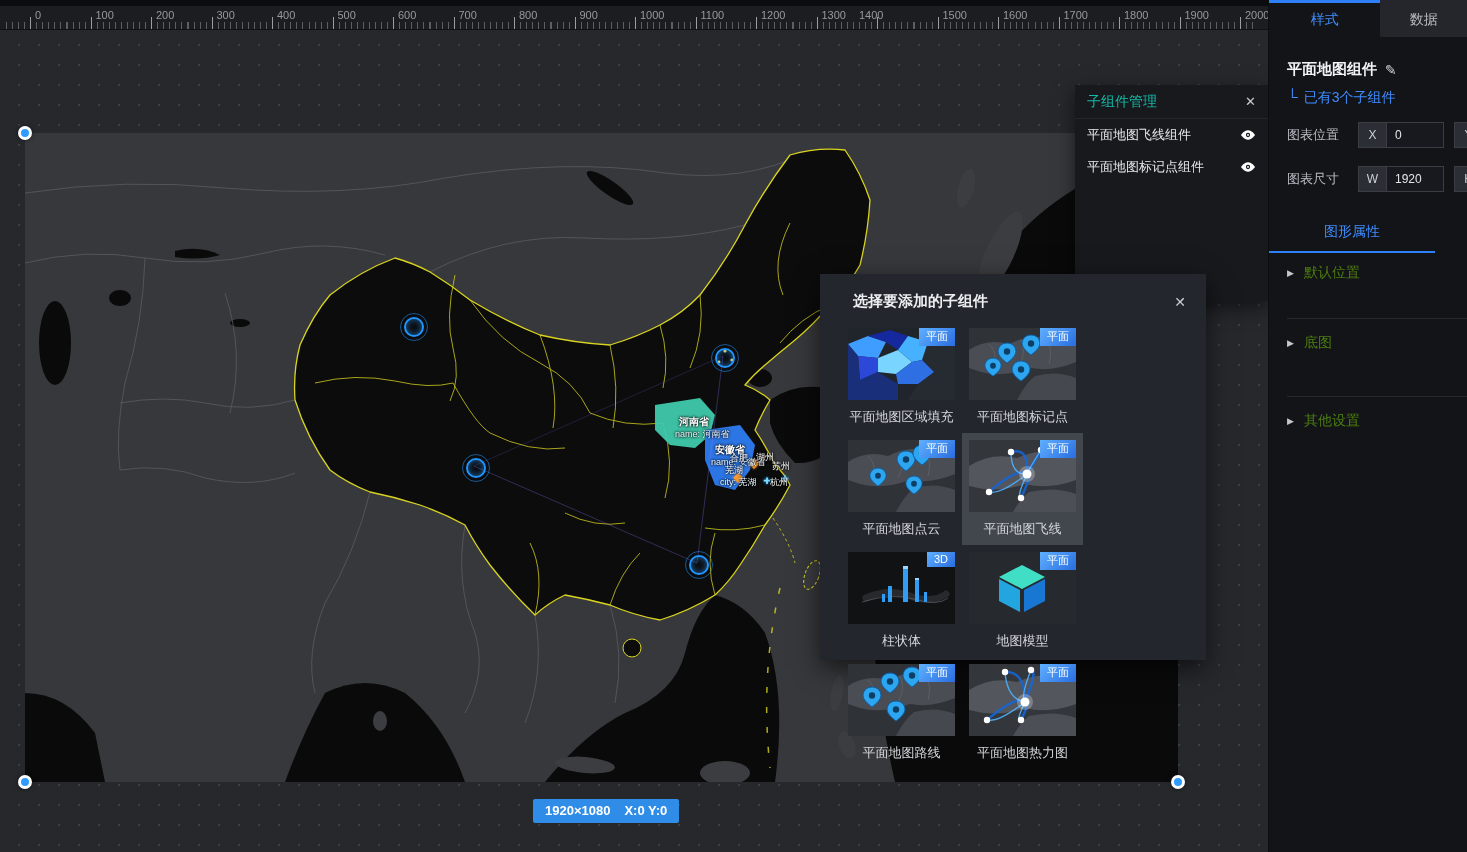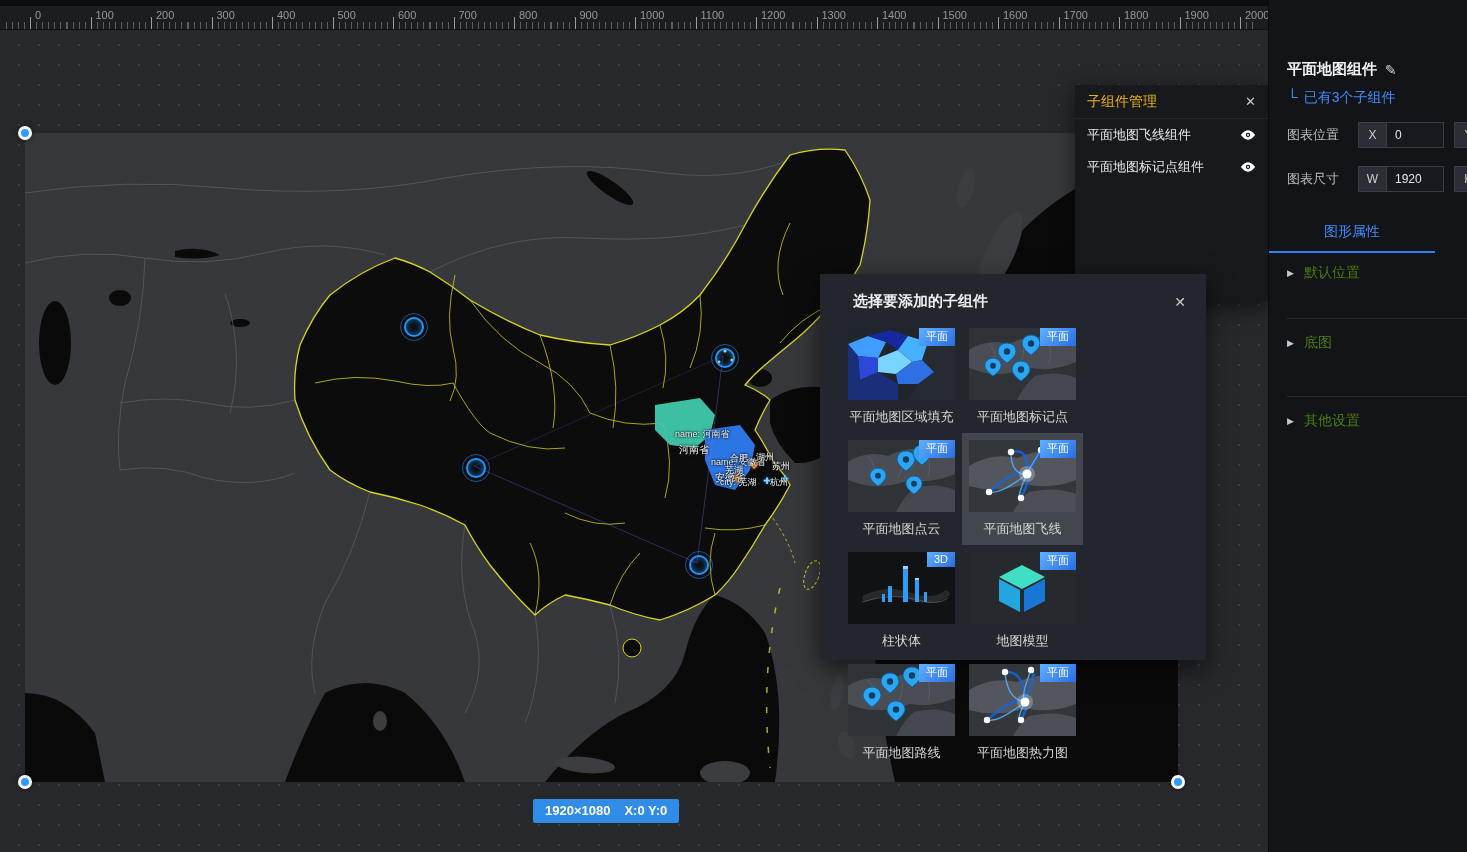--- a/index.html
+++ b/index.html
@@ -29,36 +29,36 @@
     background:#2f9bff; border:3px solid #fff; box-shadow:0 0 4px rgba(0,0,0,.5); z-index:12; }
   #size-badge { position:absolute; left:533px; top:799px; height:24px; line-height:24px;
     background:#2f8de8; color:#fff; font-size:13px; font-weight:bold; padding:0 12px;
     border-radius:2px; z-index:12; white-space:nowrap; }
   #size-badge span { margin-right:14px; }
   #size-badge span:last-child { margin-right:0; }
 
   
   #map-overlay { position:absolute; inset:0; z-index:11; pointer-events:none; }
   .map-label { position:absolute; white-space:nowrap; text-shadow:0 0 3px #000,0 0 2px #000; }
-  .lbl-province { color:#ffffff; font-size:10px; font-weight:normal;margin-top:28px; }
+  .lbl-province { color:#ffffff; font-size:10px; font-weight:bold; }
   .lbl-tip { color:#eaf7ff; font-size:9px; }
   .lbl-city { color:#ffffff; font-size:9px; }
   .ripple { position:absolute; width:20px; height:20px; border:2px solid #2196ff;
     border-radius:50%; transform:translate(-50%,-50%); box-shadow:0 0 6px rgba(33,150,255,.6) inset; }
   .ripple::after { content:""; position:absolute; inset:-6px; border:1.5px solid rgba(33,150,255,.55); border-radius:50%; }
   .mk-diamond { position:absolute; width:7px; height:7px; background:#ff9d30;
     transform:translate(-50%,-50%) rotate(45deg); box-shadow:0 0 3px rgba(255,157,48,.8); }
   .mk-plus { position:absolute; color:#86d9ff; font-size:9px; transform:translate(-50%,-50%); text-shadow:0 0 3px #0af; }
 
   
   #sub-panel { position:absolute; left:1075px; top:85px; width:193px; height:216px;
     background:#17191d; z-index:40; box-shadow:0 6px 18px rgba(0,0,0,.55); }
   #sub-panel .sp-header { height:34px; display:flex; align-items:center; justify-content:space-between;
     padding:0 12px; border-bottom:1px solid #23262b; }
-  #sub-panel .sp-title { color:#eab308; font-size:14px; }
+  #sub-panel .sp-title { color:#14b8a6; font-size:14px; }
   .close-x { color:#c9ccd1; font-size:13px; cursor:pointer; }
   .sp-row { height:32px; display:flex; align-items:center; justify-content:space-between; padding:0 12px; }
   .sp-row-label { color:#e6e8ea; font-size:13px; }
   .eye-icon svg { display:block; }
 
   
   #modal { position:absolute; left:820px; top:274px; width:386px; height:386px;
     background:#23262c; z-index:50; box-shadow:0 8px 24px rgba(0,0,0,.6); }
   #modal .m-title { position:absolute; left:33px; top:18px; color:#eceef0; font-size:15px; font-weight:bold; }
   #modal .close-x { position:absolute; right:20px; top:20px; font-size:14px; }
@@ -132,21 +132,21 @@
       <div class="ruler-num" style="left: 579.5px;">900</div>
       <div class="ruler-tick" style="left: 635px;"></div>
       <div class="ruler-num" style="left: 640px;">1000</div>
       <div class="ruler-tick" style="left: 695.5px;"></div>
       <div class="ruler-num" style="left: 700.5px;">1100</div>
       <div class="ruler-tick" style="left: 756px;"></div>
       <div class="ruler-num" style="left: 761px;">1200</div>
       <div class="ruler-tick" style="left: 816.5px;"></div>
       <div class="ruler-num" style="left: 821.5px;">1300</div>
       <div class="ruler-tick" style="left: 877px;"></div>
-      <div class="ruler-num" style="left: 882px;">1400</div>
+      <div class="ruler-num" style="left: 859px;">1400</div>
       <div class="ruler-tick" style="left: 937.5px;"></div>
       <div class="ruler-num" style="left: 942.5px;">1500</div>
       <div class="ruler-tick" style="left: 998px;"></div>
       <div class="ruler-num" style="left: 1003px;">1600</div>
       <div class="ruler-tick" style="left: 1058.5px;"></div>
       <div class="ruler-num" style="left: 1063.5px;">1700</div>
       <div class="ruler-tick" style="left: 1119px;"></div>
       <div class="ruler-num" style="left: 1124px;">1800</div>
       <div class="ruler-tick" style="left: 1179.5px;"></div>
       <div class="ruler-num" style="left: 1184.5px;">1900</div>
@@ -480,20 +480,24 @@
             </svg>
             <span class="m-badge">平面</span>
           </div>
           <div class="m-label">平面地图热力图</div>
         </div>
       </div>
   </div>
 
   <div id="inspector">
     <div id="panel-collapse"></div>
+    <div id="insp-tabs">
+        <div class="insp-tab active">样式</div>
+        <div class="insp-tab inactive">数据</div>
+      </div>
     <div id="insp-title-row">
       <span id="insp-title">平面地图组件</span>
       <span id="edit-icon">✎</span>
     </div>
     <div id="insp-sub">
       <span class="corner">└</span><span>已有3个子组件</span>
     </div>
     <div id="insp-rows">
         <div class="insp-row" style="top: 122px;">
           <span class="insp-row-label">图表位置</span>

